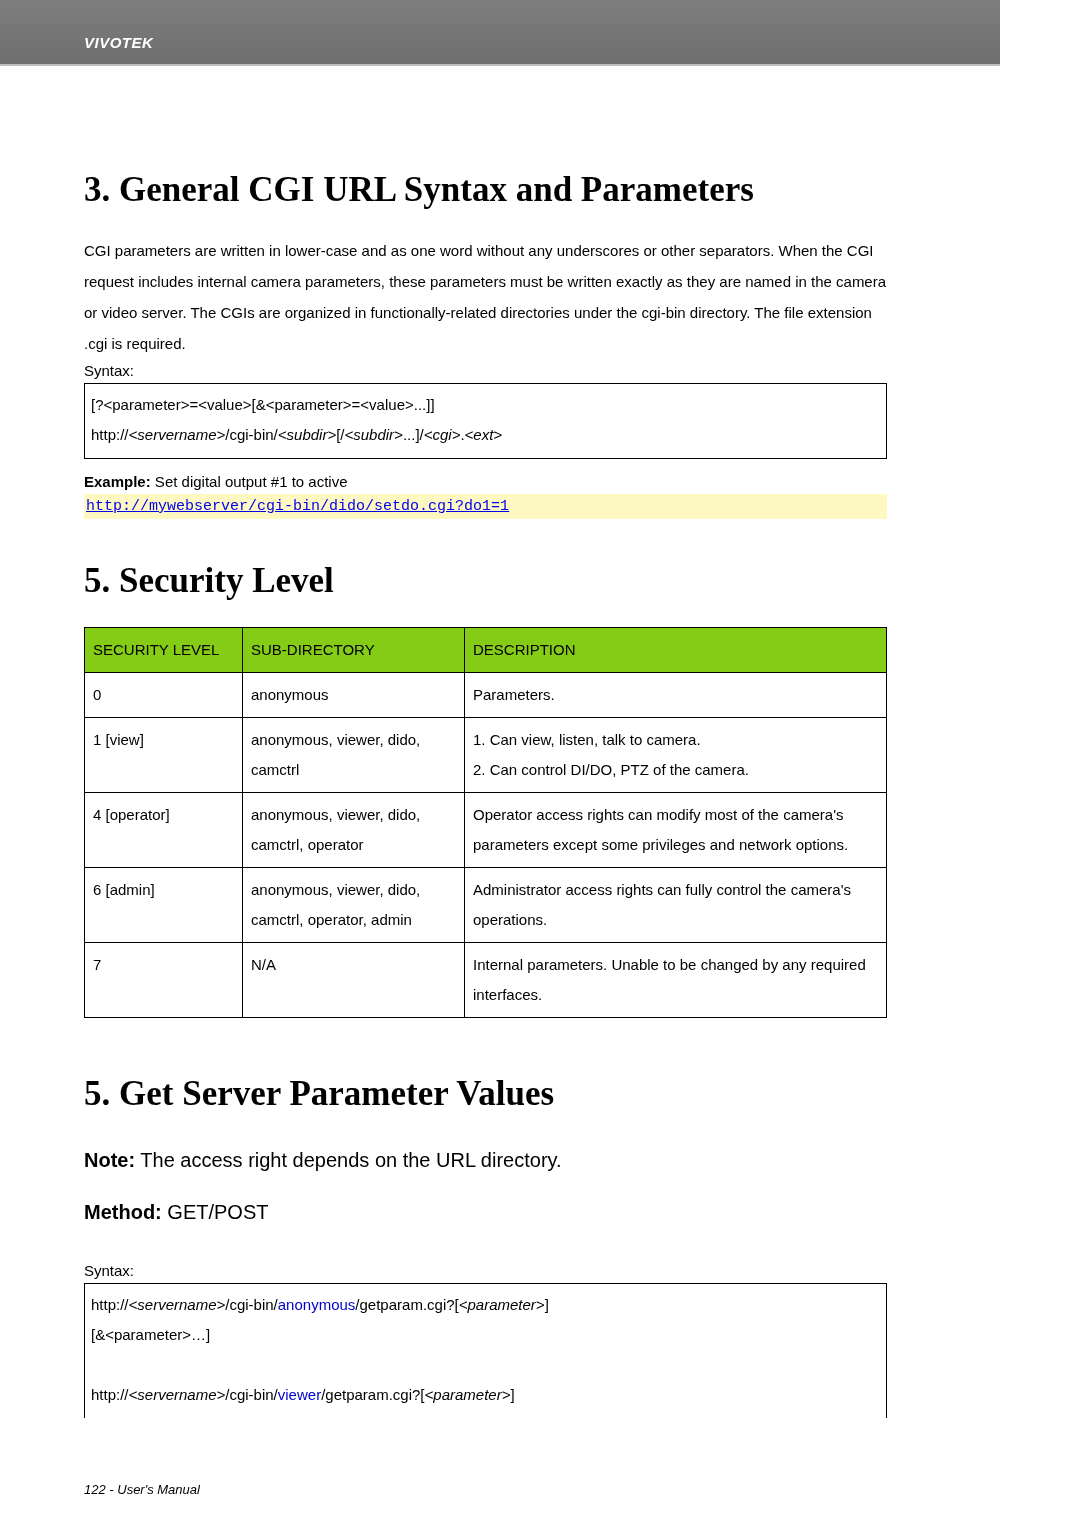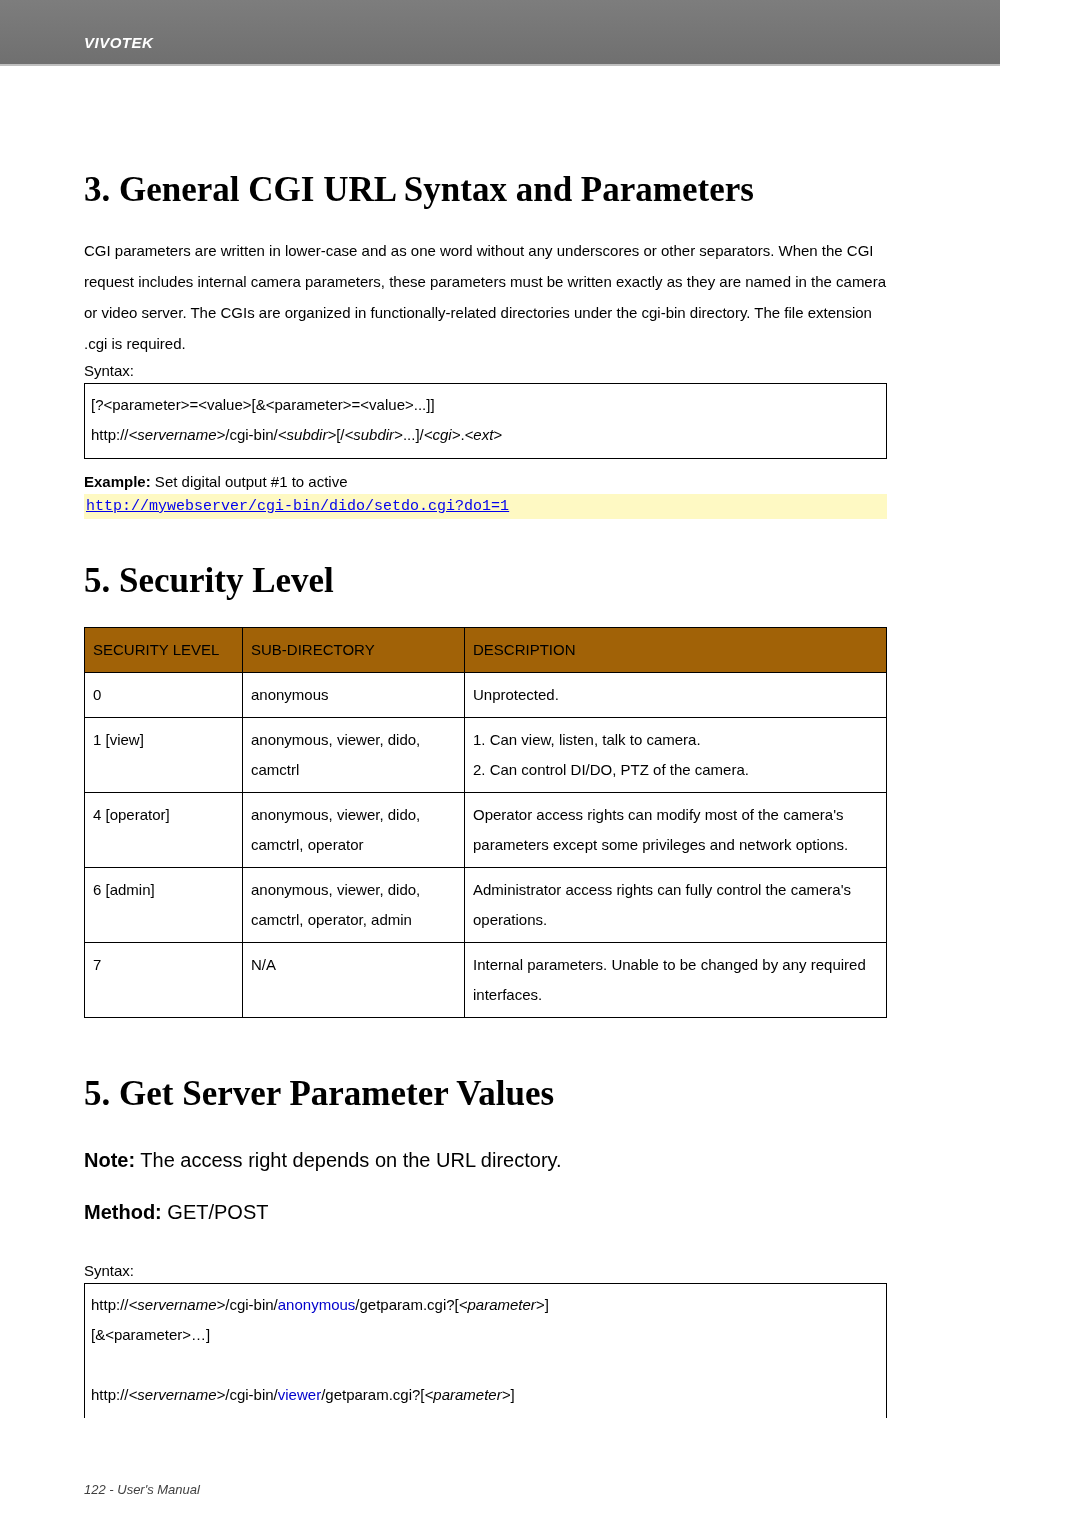--- a/index.html
+++ b/index.html
@@ -15,28 +15,28 @@
   p.label { font-size: 15px; margin-top: 2px; }
   .codebox { border: 1px solid #000; padding: 6px 6px 8px 6px; margin-top: 4px; }
   .codebox p { font-size: 15px; line-height: 2.0; }
   .italic { font-style: italic; }
   .bold { font-weight: bold; }
   .link-line { background: #fef9c3; padding: 2px 2px 4px 2px; margin-top: 4px; text-decoration: underline; }
   .link-line a { font-family: "Courier New", monospace; font-size: 15px; color: #0000ee; text-decoration: underline; }
   .example-line { font-size: 15px; margin-top: 14px; }
   table.sec { width: 100%; border-collapse: collapse; margin-top: 10px; font-size: 15px; }
   table.sec th, table.sec td { border: 1px solid #000; padding: 7px 8px 7px 8px; text-align: left; vertical-align: top; font-weight: normal; line-height: 2.0; }
-  table.sec th { background: #a16207; }
+  table.sec th { background: #84cc16; }
   .col1 { width: 158px; }
   .col2 { width: 222px; }
   .note { font-size: 20px; line-height: 2.0; margin-top: 12px; }
   .syntax-box2 { border: 1px solid #000; border-bottom: none; padding: 6px 6px 8px 6px; margin-top: 4px; }
   .syntax-box2 p { font-size: 15px; line-height: 2.0; }
   .blue { color: #0000cc; }
-  .footer { position: absolute; left: 84px; bottom: 30px; color: #404040; font-style: italic; font-size: 13px; font-family: Arial, sans-serif; }
+  .footer { position: absolute; left: 84px; bottom: 30px; color: #000000; font-style: italic; font-size: 13px; font-family: Arial, sans-serif; }
 </style>
 </head>
 <body>
 
 <div class="page">
   <div class="topbar">
     <div class="brand">VIVOTEK</div>
     <div class="topbar-line"></div>
   </div>
 
@@ -62,21 +62,21 @@
     <table class="sec">
       <tbody>
           <tr>
         <th class="col1">SECURITY LEVEL</th>
         <th class="col2">SUB-DIRECTORY</th>
         <th>DESCRIPTION</th>
       </tr>
       <tr>
         <td>0</td>
         <td>anonymous</td>
-        <td>Unprotected.</td>
+        <td>Parameters.</td>
       </tr>
       <tr>
         <td>1 [view]</td>
         <td>anonymous, viewer, dido, camctrl</td>
         <td style="white-space:pre-line;">1. Can view, listen, talk to camera.
 2. Can control DI/DO, PTZ of the camera.</td>
       </tr>
       <tr>
         <td>4 [operator]</td>
         <td>anonymous, viewer, dido, camctrl, operator</td>

